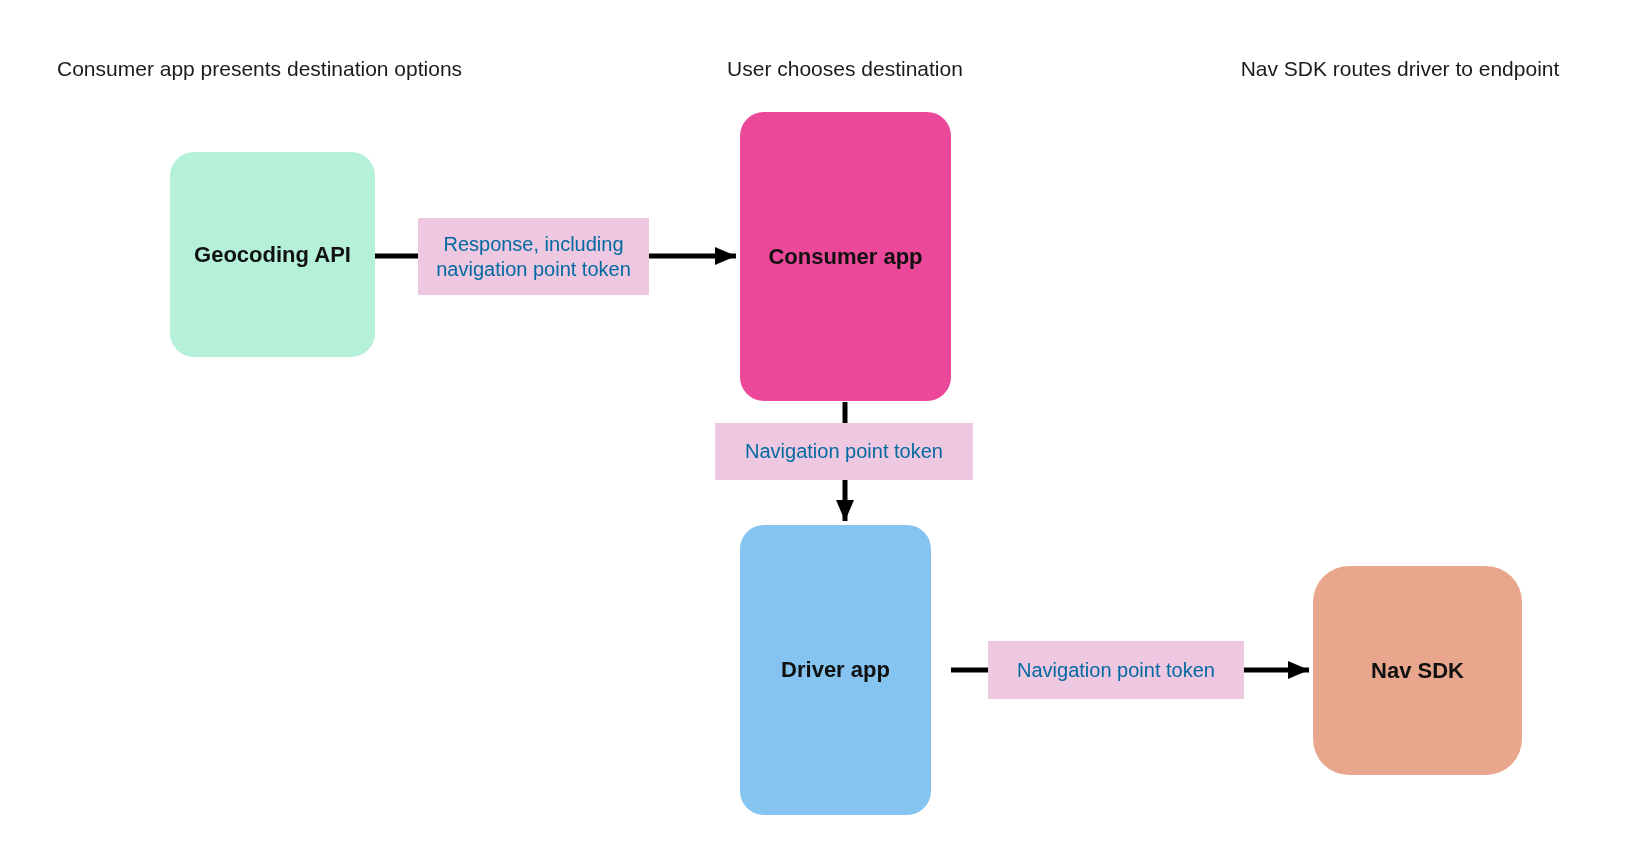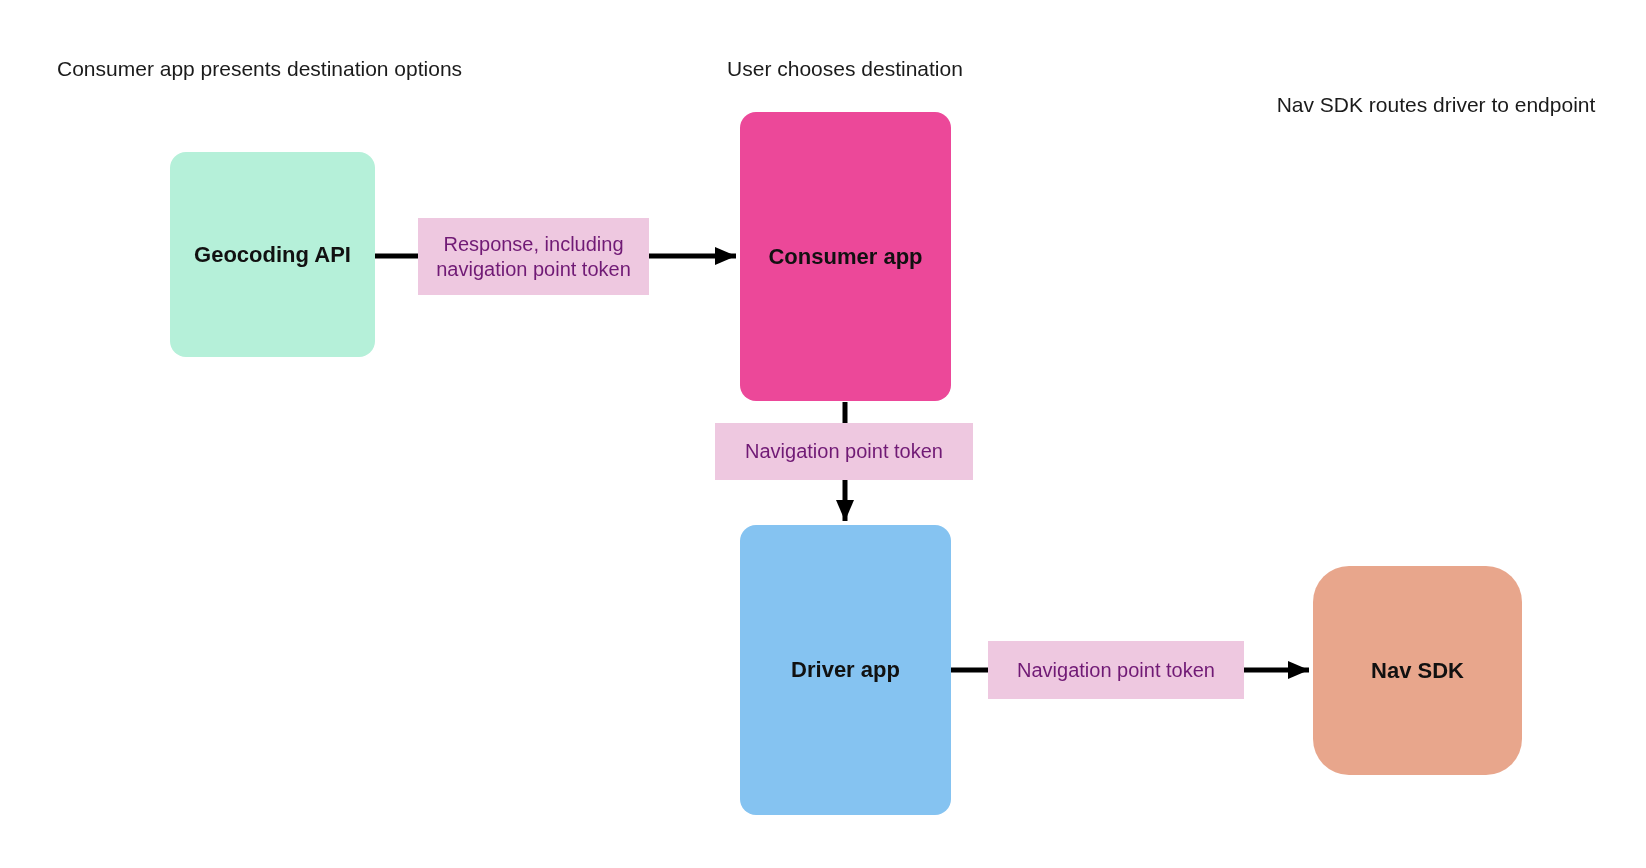--- a/index.html
+++ b/index.html
@@ -18,59 +18,59 @@
   .stage-header {
     position: absolute;
     top: 56px;
     font-size: 21px;
     line-height: 26px;
     color: #1b1b1b;
     white-space: nowrap;
   }
   .stage-header.left   { left: 57px; }
   .stage-header.center { left: 845px;  transform: translateX(-50%); }
-  .stage-header.right  { left: 1436px; transform: translateX(-50%); margin-top: 36px; }
+  .stage-header.right  { left: 1400px; transform: translateX(-50%); }
 
   .arrow-layer {
     position: absolute;
     left: 0; top: 0;
     width: 1646px; height: 868px;
     z-index: 1;
   }
   .arrow-layer line {
     stroke: #000000;
     stroke-width: 5;
   }
 
   .node {
     position: absolute;
     z-index: 2;
     display: flex;
     align-items: center;
     justify-content: center;
-    border-radius: 16px;
+    border-radius: 24px;
     font-size: 22px;
     font-weight: 700;
     color: #111111;
     text-align: center;
   }
   .node-geocoding { left: 170px;  top: 152px; width: 205px; height: 205px; }
   .node-consumer  { left: 740px;  top: 112px; width: 211px; height: 289px; }
-  .node-driver    { left: 740px;  top: 525px; width: 211px; height: 290px; }
+  .node-driver    { left: 740px;  top: 525px; width: 191px; height: 290px; }
   .node-navsdk    { left: 1313px; top: 566px; width: 209px; height: 209px; border-radius: 36px; }
 
   .edge-label {
     position: absolute;
     z-index: 3;
     display: flex;
     align-items: center;
     justify-content: center;
     font-size: 20px;
     line-height: 25px;
-    color: #701a75;
+    color: #0369a1;
     text-align: center;
     padding: 2px 8px;
     box-sizing: border-box;
   }
   .edge-label-1 { left: 418px; top: 218px; width: 231px; height: 77px; }
   .edge-label-2 { left: 715px; top: 423px; width: 258px; height: 57px; }
   .edge-label-3 { left: 988px; top: 641px; width: 256px; height: 58px; }
 </style>
 </head>
 <body>

